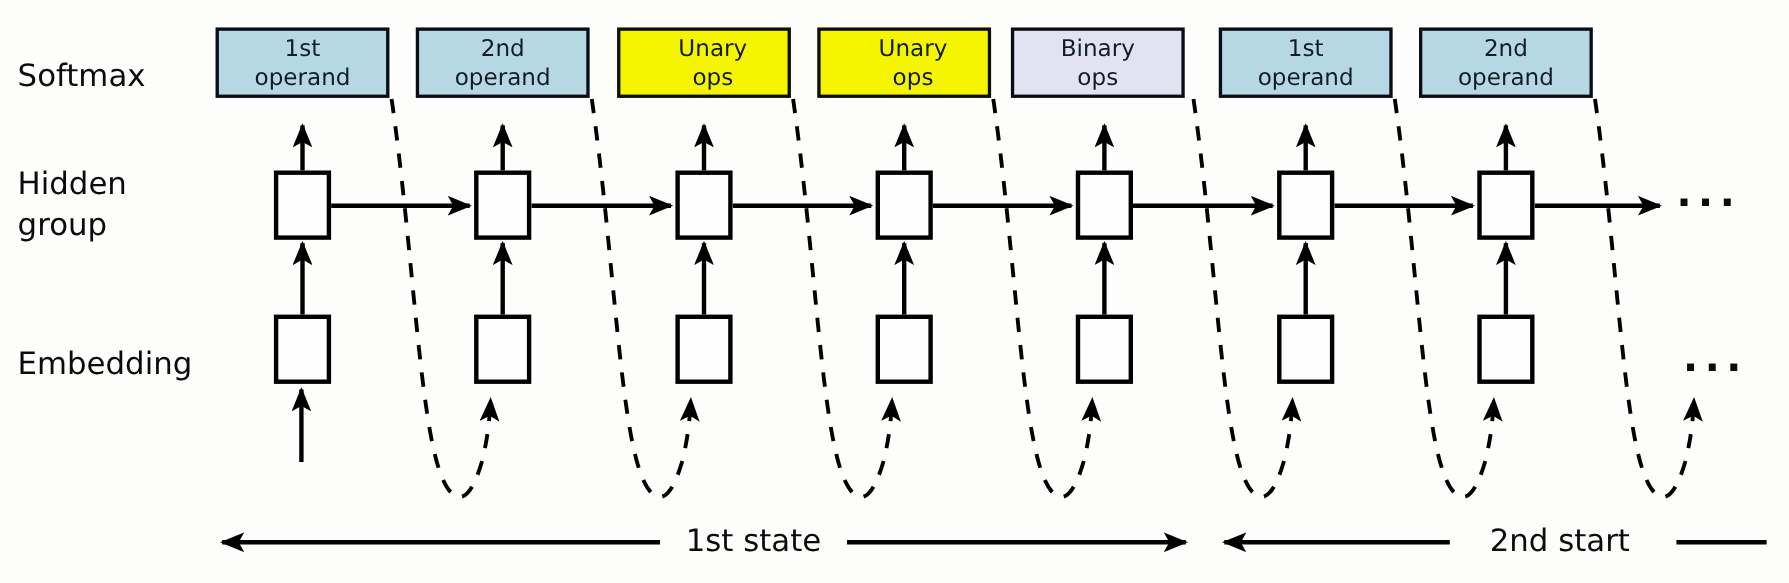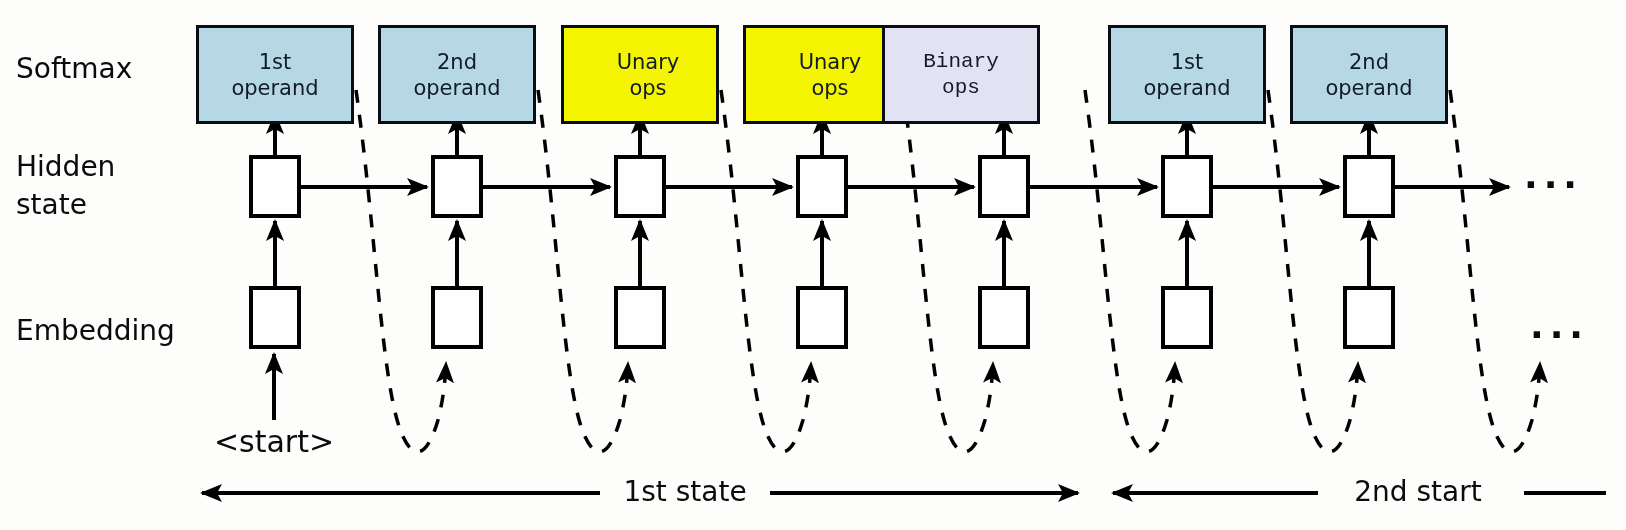--- a/index.html
+++ b/index.html
@@ -2,21 +2,21 @@
 <html><head>
 <meta charset="utf-8">
 <style>
   html,body{margin:0;padding:0;background:#ffffff;}
   #diagram{
     position:relative;width:1626px;height:530px;background:#fdfdfc;overflow:hidden;
     font-family:"DejaVu Sans","Liberation Sans",sans-serif;color:#0b0b0b;
   }
   #wires{position:absolute;left:0;top:0;}
   .sbox{
-    position:absolute;top:25px;width:158px;height:99px;box-sizing:border-box;
+    position:absolute;top:25px;width:158px;height:64px;box-sizing:border-box;
     border:3px solid #0a0e14;display:flex;align-items:center;justify-content:center;
     text-align:center;white-space:pre-line;font-size:21px;line-height:26px;color:#121c28;
   }
   .operand{background:#b6d8e4;}
   .unary{background:#f5f500;padding-left:16px;}
   .binary{background:#e3e2f2;}
   .wbox{position:absolute;box-sizing:border-box;border:4px solid #000;background:#fefefe;}
   .hid{width:52px;height:63px;top:155px;}
   .emb{width:52px;height:63px;top:286px;}
   .rowlab{position:absolute;left:16px;font-size:28px;line-height:38px;white-space:pre-line;}
@@ -86,32 +86,32 @@
     <g>
       <path class="span-arrow" marker-end="url(#ah)" d="M600 493 L202 493"></path>
       <path class="span-arrow" marker-end="url(#ah)" d="M770 493 L1078 493"></path>
       <path class="span-arrow" marker-end="url(#ah)" d="M1318 493 L1113 493"></path>
       <path class="span-arrow" d="M1524 493 L1606 493"></path>
     </g>
   </svg>
 
   <div class="rowlab" style="top:50px;">Softmax</div>
   <div class="rowlab" style="top:148px;">Hidden
-state</div>
+group</div>
   <div class="rowlab" style="top:312px;">Embedding</div>
 
   <div class="sbox operand" style="left:196px;">1st
 operand</div>
   <div class="sbox operand" style="left:378px;">2nd
 operand</div>
   <div class="sbox unary" style="left:561px;">Unary
 ops</div>
   <div class="sbox unary" style="left:743px;">Unary
 ops</div>
-  <div class="sbox binary" style="left:882px;font-family:Liberation Mono, monospace;">Binary
+  <div class="sbox binary" style="left:919px;">Binary
 ops</div>
   <div class="sbox operand" style="left:1108px;">1st
 operand</div>
   <div class="sbox operand" style="left:1290px;">2nd
 operand</div>
 
   <div class="wbox hid" style="left:249px;"></div>
   <div class="wbox hid" style="left:431px;"></div>
   <div class="wbox hid" style="left:614px;"></div>
   <div class="wbox hid" style="left:796px;"></div>
@@ -120,21 +120,20 @@
   <div class="wbox hid" style="left:1343px;"></div>
 
   <div class="wbox emb" style="left:249px;"></div>
   <div class="wbox emb" style="left:431px;"></div>
   <div class="wbox emb" style="left:614px;"></div>
   <div class="wbox emb" style="left:796px;"></div>
   <div class="wbox emb" style="left:978px;"></div>
   <div class="wbox emb" style="left:1161px;"></div>
   <div class="wbox emb" style="left:1343px;"></div>
 
-  <div class="startlab" style="left:274px;top:424px;">&lt;start&gt;</div>
 
   <div class="grouplab" style="left:685px;">1st state</div>
   <div class="grouplab" style="left:1418px;">2nd start</div>
 
   <div class="ellip" style="left:1524px;top:158px;">...</div>
   <div class="ellip" style="left:1530px;top:308px;">...</div>
 
 </div>
 
 </body></html>

